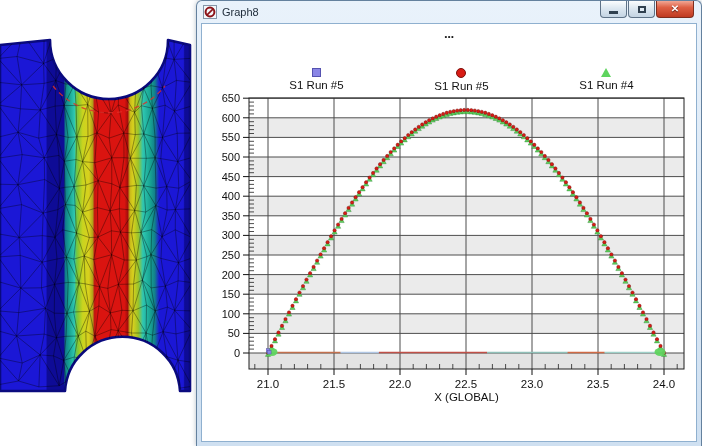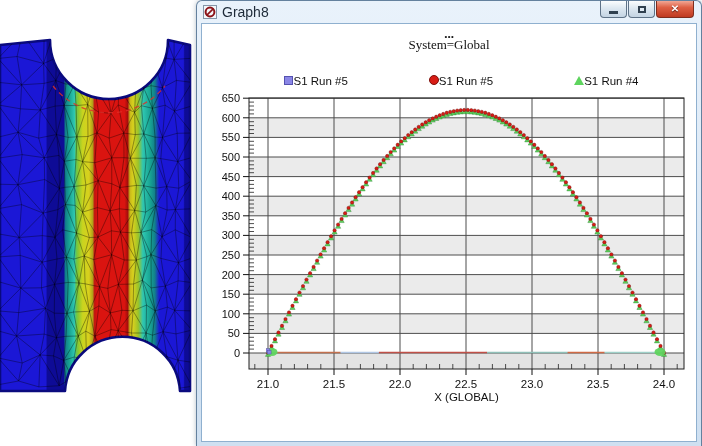--- a/index.html
+++ b/index.html
@@ -8,41 +8,41 @@
 
   
   #fea-svg{position:absolute;left:0;top:0;}
 
   
   #win{position:absolute;left:196px;top:0;width:506px;height:446px;box-sizing:border-box;
        background:linear-gradient(#e9f2fb,#cfe0f1);border:1px solid #64819e;
        border-bottom:none;border-radius:6px 6px 0 0;box-shadow:0 0 5px rgba(90,110,130,.45);}
   .titlebar{position:relative;height:22px;display:flex;align-items:center;padding-left:6px;}
   .appicon{width:14px;height:14px;display:inline-block;}
-  .wtitle{margin-left:5px;font-size:14px;color:#1d2a38;}
+  .wtitle{margin-left:5px;font-size:11px;color:#1d2a38;}
   .winbtns{position:absolute;top:0;right:7px;display:flex;}
   .wbtn{width:27px;height:17px;margin-left:1px;box-sizing:border-box;
         border:1px solid #5e7287;border-top:none;border-radius:0 0 4px 4px;
         background:linear-gradient(#fbfdfe,#dde8f1 45%,#c4d4e3);
         display:flex;align-items:center;justify-content:center;cursor:pointer;}
   .wbtn.close{width:38px;background:linear-gradient(#f2a794,#de6044 40%,#bf3a22);border-color:#7e2d1e;}
   .glyph-min{width:9px;height:3px;background:#30404f;margin-top:7px;}
   .glyph-max{width:8px;height:7px;box-sizing:border-box;border:2px solid #30404f;background:#dfeaf3;}
   .glyph-close{color:#fff;font-size:10px;font-weight:bold;line-height:10px;text-shadow:0 1px 1px #5a160c;}
 
   .content{position:absolute;left:4px;right:4px;top:22px;bottom:4px;background:#ffffff;
            border:1px solid #8fb0cf;overflow:hidden;}
   .chart-header{margin-top:5px;text-align:center;font-family:"Liberation Serif",serif;color:#111;}
   .dots{font-weight:bold;font-size:13px;line-height:9px;}
   .chart-title{font-size:13px;line-height:15px;margin-top:3px;}
   .chart-subtitle{font-size:13px;line-height:14px;}
 
   .legend{position:absolute;left:42px;top:44px;width:435px;height:26px;
           display:flex;justify-content:space-around;}
-  .legend-item{display:flex;flex-direction:row;align-items:center;cursor:pointer;}
+  .legend-item{display:flex;flex-direction:column;align-items:center;cursor:pointer;}
   .lmark{display:block;margin-bottom:2px;}
   .lmark.square{width:7px;height:7px;background:#8a86e6;border:1px solid #5552b0;}
   .lmark.circle{width:8px;height:8px;border-radius:50%;background:#d81c15;border:1px solid #7c100b;}
   .lmark.triangle{width:0;height:0;border-left:5px solid transparent;border-right:5px solid transparent;
                   border-bottom:9px solid #5ed45e;}
   .llabel{font-size:11.5px;color:#111;}
 
   #plot-svg{position:absolute;left:0;top:67px;}
 
   .status{position:absolute;left:0;right:0;top:383px;text-align:center;
@@ -114,21 +114,20 @@
           </div>
         <div class="wbtn close">
             <span class="glyph-close">✕</span>
           </div>
       </div>
     </div>
 
     <div class="content">
       <div class="chart-header">
         <div class="dots">...</div>
-        <div class="chart-subtitle">System=Global</div>
       </div>
 
       <div class="legend">
         <div class="legend-item">
           <span class="lmark square" style="background: rgb(138, 134, 230);"></span>
           <span class="llabel">S1 Run #5</span>
         </div>
         <div class="legend-item">
           <span class="lmark circle" style="background: rgb(216, 28, 21);"></span>
           <span class="llabel">S1 Run #5</span>

